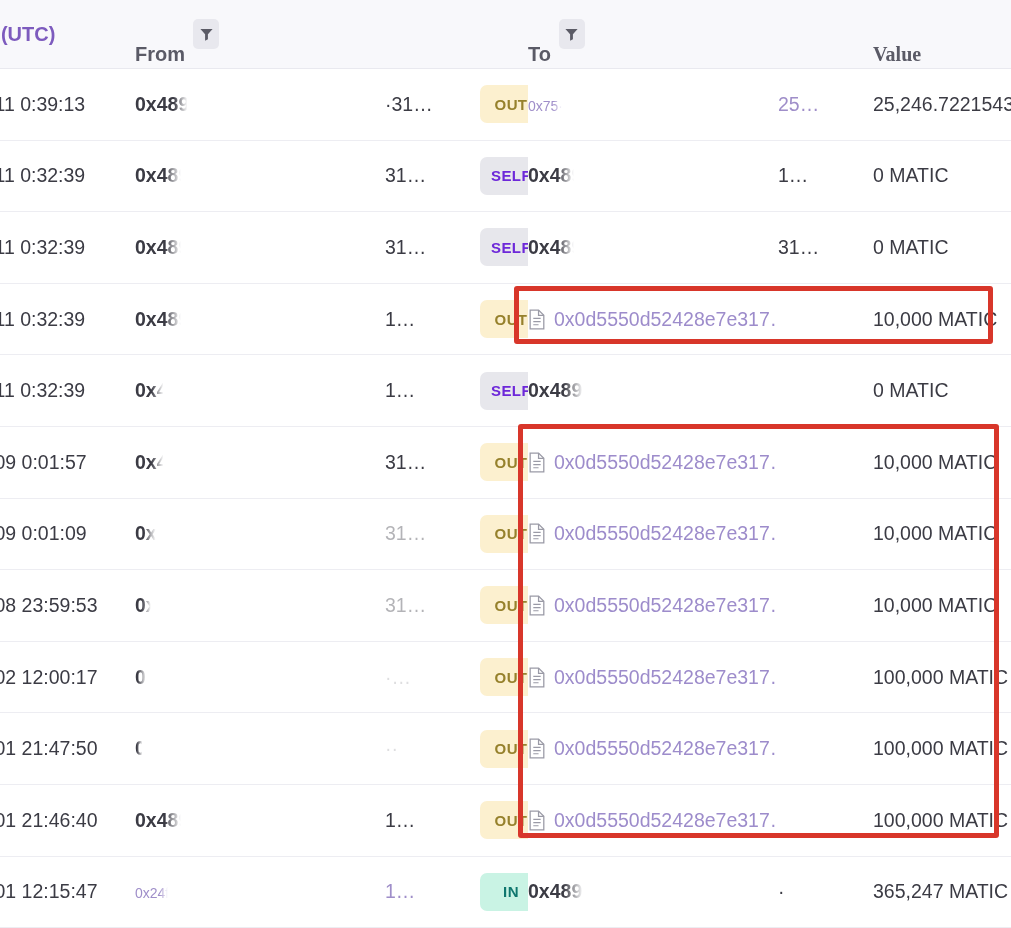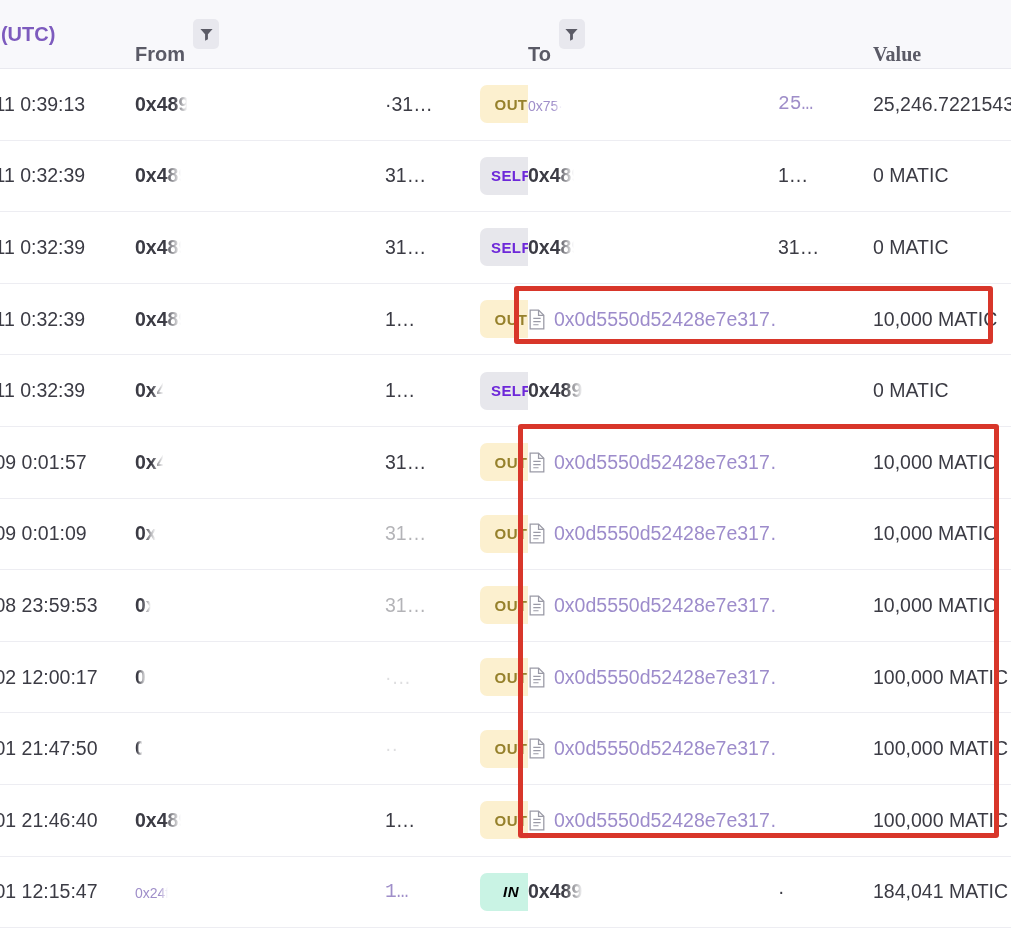--- a/index.html
+++ b/index.html
@@ -121,40 +121,40 @@
             mask-image: linear-gradient(90deg,#000 20%,transparent 48%); }
   .fade-5 { -webkit-mask-image: linear-gradient(90deg,#000 8%,transparent 34%);
             mask-image: linear-gradient(90deg,#000 8%,transparent 34%); }
 
   .trunc {
     text-align: left;
     padding-right: 16px;
     color: #55555f;
     font-size: 19.5px;
   }
-  .trunc.link { color: #9f8ec9; font-family: Liberation Mono, monospace; }
+  .trunc.link { color: #9f8ec9; }
   .trunc .faint { opacity: .38; }
   .trunc .faintest { opacity: .16; }
 
   
   .badge {
     display: inline-flex;
     align-items: center;
     justify-content: center;
     min-width: 62px;
     height: 38px;
     padding: 0 10px;
     border-radius: 7px;
     font-size: 15px;
     font-weight: 700;
     letter-spacing: .4px;
   }
   .badge-out  { background: #fcf0cf; color: #96812c; }
   .badge-self { background: #e7e7ec; color: #6d28d9; }
-  .badge-in   { background: #c9f3e4; color: #000000; font-style: italic; }
+  .badge-in   { background: #c9f3e4; color: #0f766e; }
 
   .cell-dir { text-align: left; }
 
   
   .to-wrap { display: flex; align-items: center; gap: 7px; }
   .doc-icon { flex: 0 0 auto; display: inline-flex; }
   .doc-icon svg { display: block; }
 
   .cell-value {
     font-size: 19.5px;
@@ -399,21 +399,21 @@
           <td class="trunc"><span class=""></span></td>
           <td class="cell-value">100,000 MATIC</td>
         </tr>
         <tr class="tx-row">
           <td class="cell-age"><span class="age-text">-01 12:15:47</span></td>
           <td><span class="addr-link fade-1">0x24f</span></td>
           <td class="trunc link"><span class="">1…</span></td>
           <td class="cell-dir"><span class="badge badge-in">IN</span></td>
           <td><span class="addr fade-2">0x4895</span></td>
           <td class="trunc"><span class="">·</span></td>
-          <td class="cell-value">184,041 MATIC</td>
+          <td class="cell-value">365,247 MATIC</td>
         </tr>
       </tbody>
   </table>
 
   <div class="redbox" id="redbox-single" style="border-color: rgb(216, 54, 42);"></div>
   <div class="redbox" id="redbox-group" style="border-color: rgb(216, 54, 42);"></div>
 
 </div>
 
 </body></html>

